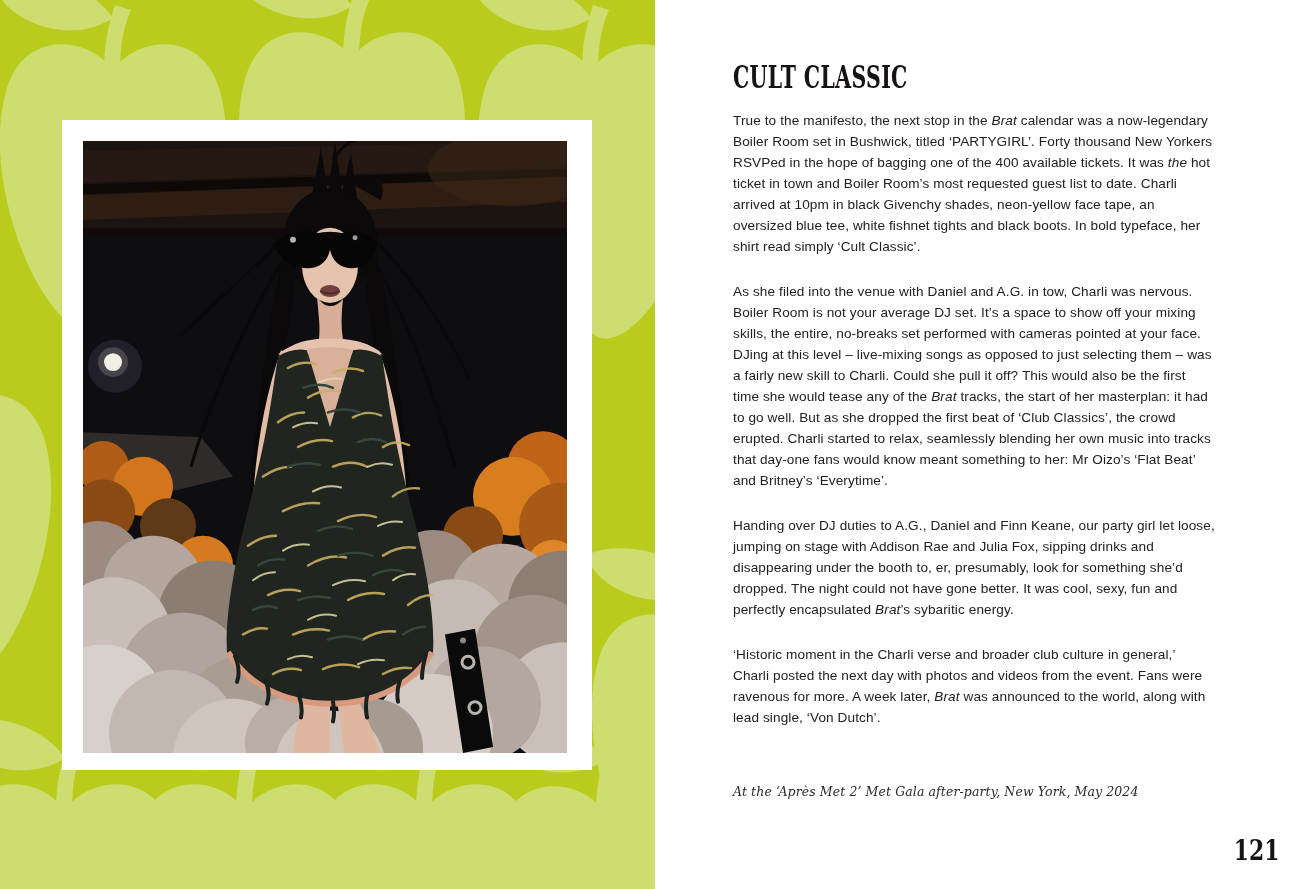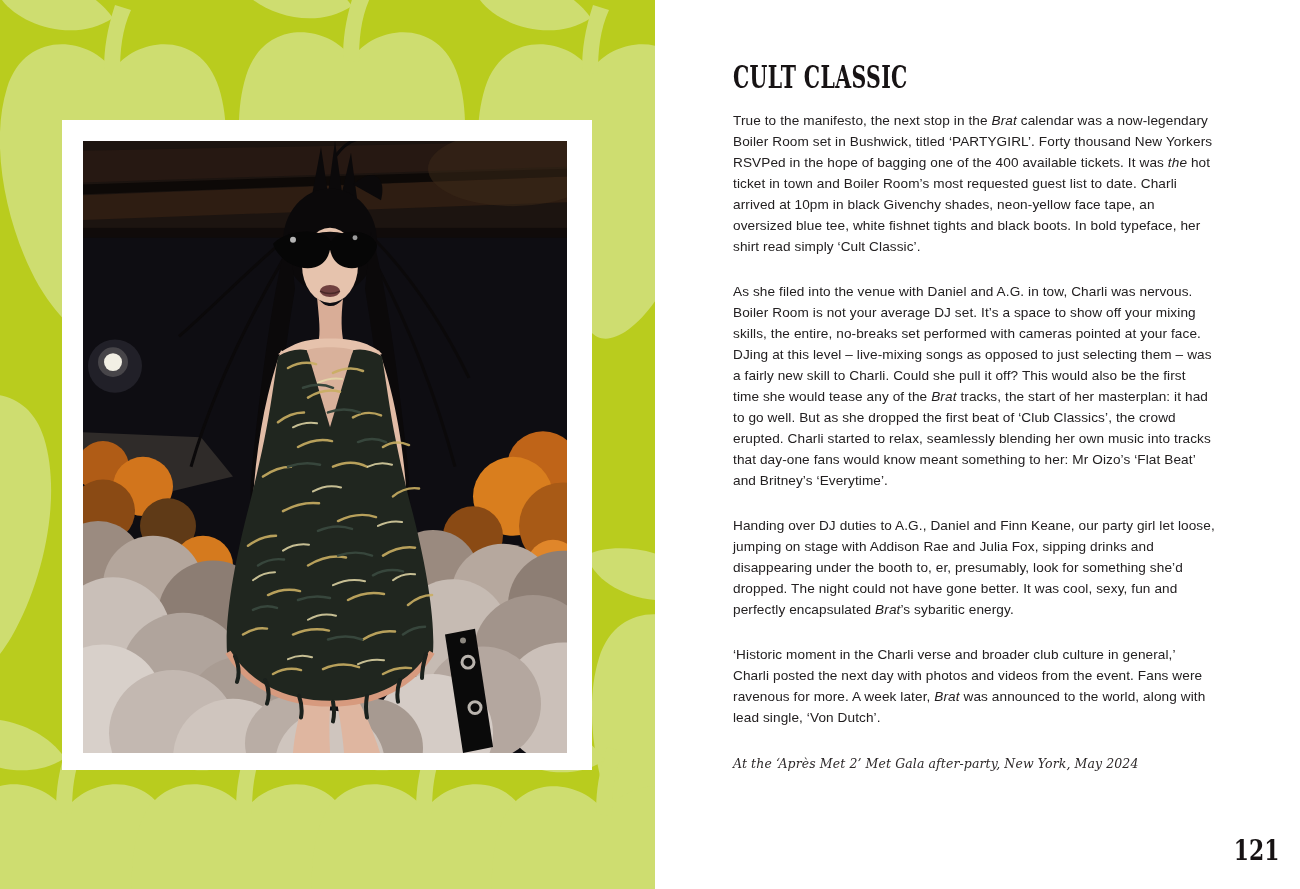--- a/index.html
+++ b/index.html
@@ -25,21 +25,21 @@
     letter-spacing:.5px;color:#171314;
     transform:scaleX(.66);transform-origin:left center;white-space:nowrap;
   }
   .body-par{
     margin:0 0 24px 0;
     font-size:13.6px;line-height:21px;color:#232021;
     letter-spacing:.1px;
   }
   .body-par em{font-style:italic;}
   .photo-caption{
-    position:absolute;left:78px;top:756px;width:500px;
+    position:absolute;left:78px;top:784px;width:500px;
     font-family:"DejaVu Serif","Liberation Serif",serif;
     font-style:italic;font-size:12.5px;color:#2c2829;letter-spacing:.1px;
   }
   .page-number{
     position:absolute;right:21px;top:834px;
     font-family:"DejaVu Serif","Liberation Serif",serif;
     font-weight:900;font-size:28px;color:#171314;
     transform:scaleX(.78);transform-origin:right center;
   }
 </style>

